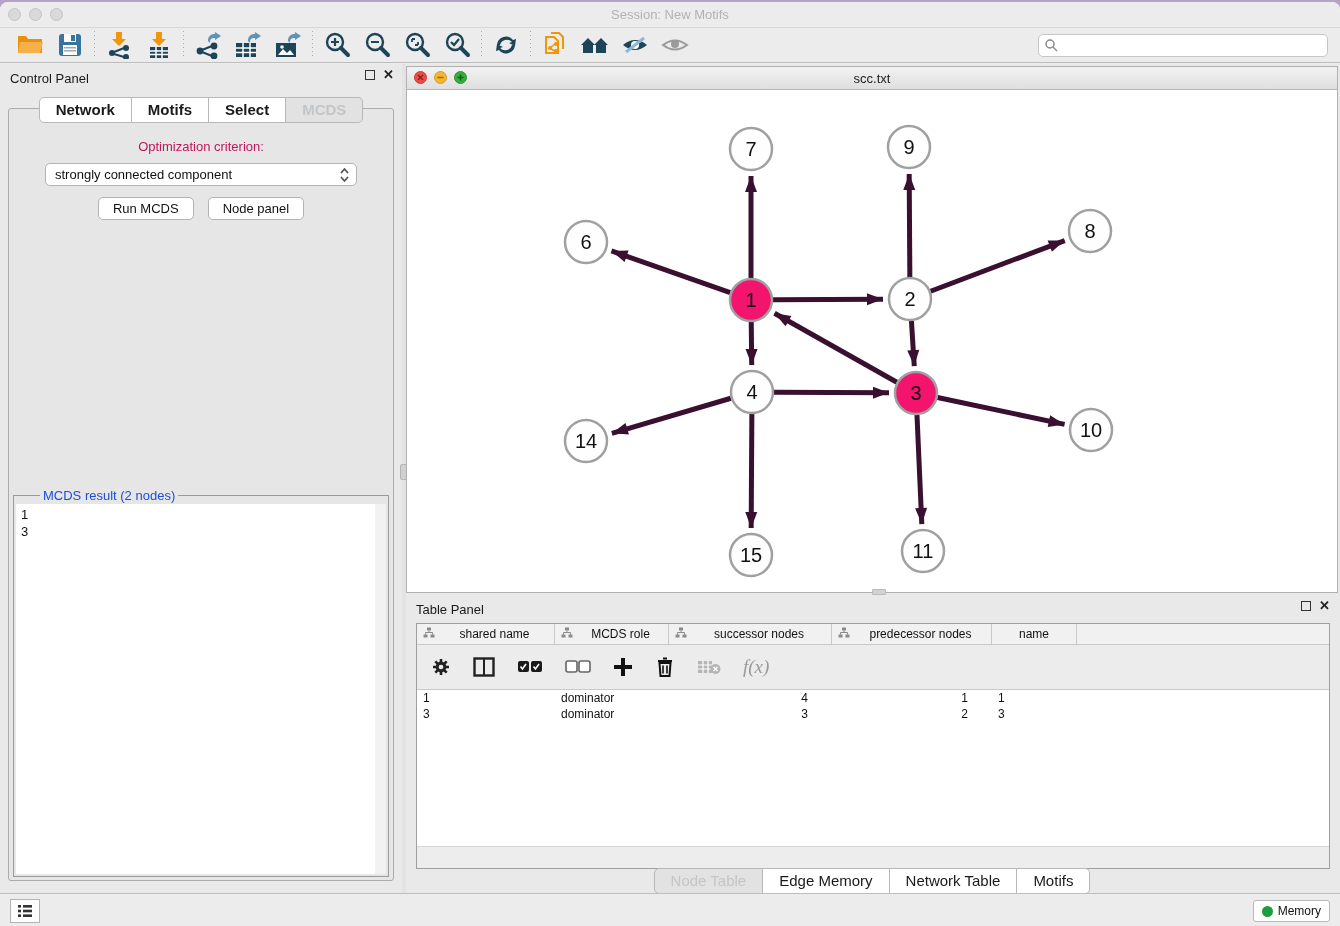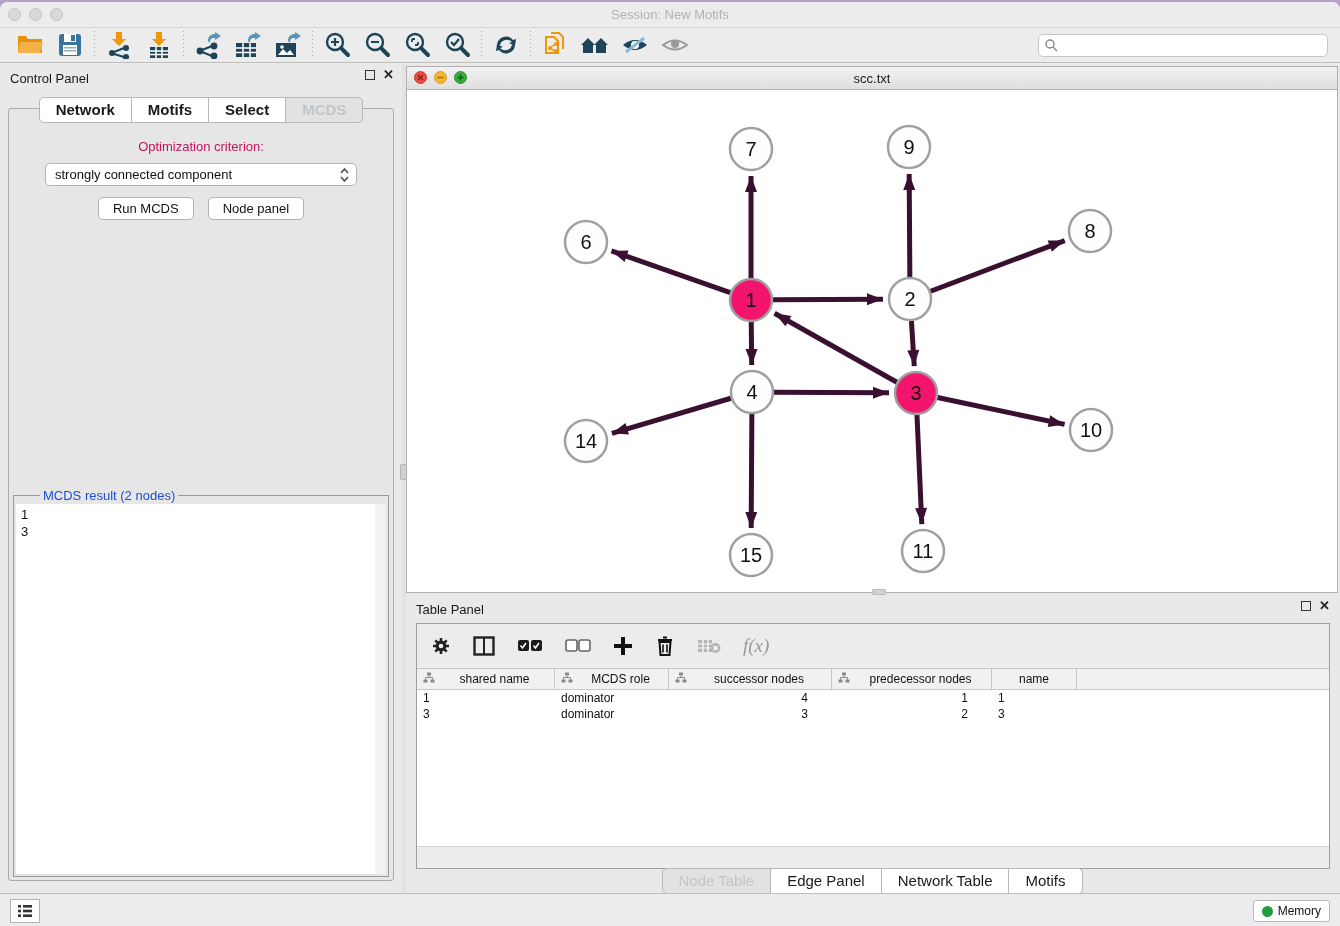--- a/index.html
+++ b/index.html
@@ -379,75 +379,20 @@
 
     <div id="table-panel">
       <div id="tp-header">
         <span>Table Panel</span>
         <span class="panel-header-icons">
           <span class="float-icon"></span>
           <span class="close-icon">✕</span>
         </span>
       </div>
       <div id="tp-container">
-        <div id="tp-toolbar">
-          <span class="tt-icon">
-            <svg width="20" height="20" viewBox="0 0 20 20">
-                <g stroke="#222" stroke-width="2.6">
-                  <path d="M10 2 v16 M2 10 h16 M4.3 4.3 l11.4 11.4 M15.7 4.3 L4.3 15.7"></path>
-                </g>
-                <circle cx="10" cy="10" r="5.4" fill="#222"></circle>
-                <circle cx="10" cy="10" r="2.3" fill="#ececec"></circle>
-              </svg>
-          </span>
-          <span class="tt-icon">
-            <svg width="22" height="20" viewBox="0 0 22 20">
-                <rect x="1.5" y="1.5" width="19" height="17" fill="none" stroke="#222" stroke-width="2.4"></rect>
-                <path d="M11 1.5 v17" stroke="#222" stroke-width="2"></path>
-              </svg>
-          </span>
-          <span class="tt-icon">
-            <svg width="26" height="14" viewBox="0 0 26 14">
-                <rect x="1" y="1" width="11" height="11" rx="2" fill="#1a1a1a"></rect>
-                <path d="M3.5 6.5 l2 2.5 3.5 -5" stroke="#fff" stroke-width="1.6" fill="none"></path>
-                <rect x="14" y="1" width="11" height="11" rx="2" fill="#1a1a1a"></rect>
-                <path d="M16.5 6.5 l2 2.5 3.5 -5" stroke="#fff" stroke-width="1.6" fill="none"></path>
-              </svg>
-          </span>
-          <span class="tt-icon">
-            <svg width="26" height="14" viewBox="0 0 26 14">
-                <rect x="1" y="1" width="11" height="11" rx="2" fill="#fff" stroke="#666" stroke-width="1.6"></rect>
-                <rect x="14" y="1" width="11" height="11" rx="2" fill="#fff" stroke="#666" stroke-width="1.6"></rect>
-              </svg>
-          </span>
-          <span class="tt-icon">
-            <svg width="20" height="20" viewBox="0 0 20 20">
-                <path d="M8 1 h4 v7 h7 v4 h-7 v7 h-4 v-7 h-7 v-4 h7 z" fill="#111"></path>
-              </svg>
-          </span>
-          <span class="tt-icon">
-            <svg width="20" height="22" viewBox="0 0 20 22">
-                <path d="M3 5 h14" stroke="#111" stroke-width="2"></path>
-                <path d="M8 2.5 h4" stroke="#111" stroke-width="2"></path>
-                <path d="M4.5 7 h11 l-1 13 h-9 z" fill="none" stroke="#111" stroke-width="2"></path>
-                <path d="M8 9.5 v8 M12 9.5 v8" stroke="#111" stroke-width="1.6"></path>
-              </svg>
-          </span>
-          <span class="tt-icon">
-            <svg width="24" height="16" viewBox="0 0 24 16">
-                <rect x="1" y="2" width="14" height="12" fill="#b5b5b5"></rect>
-                <g stroke="#fff" stroke-width="1.2">
-                  <path d="M1 6 h14 M1 10 h14 M6 2 v12 M11 2 v12"></path>
-                </g>
-                <circle cx="18.5" cy="10" r="5" fill="#b5b5b5"></circle>
-                <path d="M16.5 8 l4 4 M20.5 8 l-4 4" stroke="#fff" stroke-width="1.4"></path>
-              </svg>
-          </span>
-          <span class="tt-icon" style="font-family:'Liberation Serif',serif; font-style:italic; font-size:19px; color:#9a9a9a;">f(x)</span>
-        </div>
         <div id="tp-grid-header">
             <div class="th-cell" style="width: 138px;">
               <span><svg width="12" height="12" viewBox="0 0 12 12">
                   <g fill="#8a8a8a">
                     <rect x="4" y="0.5" width="4" height="3"></rect>
                     <rect x="0.5" y="7.5" width="4" height="3"></rect>
                     <rect x="7.5" y="7.5" width="4" height="3"></rect>
                   </g>
                   <path d="M6 3.5 v2 M2.5 7.5 v-2 h7 v2" stroke="#8a8a8a" fill="none"></path>
                 </svg></span>
@@ -483,41 +428,96 @@
                     <rect x="7.5" y="7.5" width="4" height="3"></rect>
                   </g>
                   <path d="M6 3.5 v2 M2.5 7.5 v-2 h7 v2" stroke="#8a8a8a" fill="none"></path>
                 </svg></span>
               <span class="th-label-center">predecessor nodes</span>
             </div>
             <div class="th-cell" style="width: 85px;">
               <span class="th-label-center">name</span>
             </div>
           </div>
+        <div id="tp-toolbar">
+          <span class="tt-icon">
+            <svg width="20" height="20" viewBox="0 0 20 20">
+                <g stroke="#222" stroke-width="2.6">
+                  <path d="M10 2 v16 M2 10 h16 M4.3 4.3 l11.4 11.4 M15.7 4.3 L4.3 15.7"></path>
+                </g>
+                <circle cx="10" cy="10" r="5.4" fill="#222"></circle>
+                <circle cx="10" cy="10" r="2.3" fill="#ececec"></circle>
+              </svg>
+          </span>
+          <span class="tt-icon">
+            <svg width="22" height="20" viewBox="0 0 22 20">
+                <rect x="1.5" y="1.5" width="19" height="17" fill="none" stroke="#222" stroke-width="2.4"></rect>
+                <path d="M11 1.5 v17" stroke="#222" stroke-width="2"></path>
+              </svg>
+          </span>
+          <span class="tt-icon">
+            <svg width="26" height="14" viewBox="0 0 26 14">
+                <rect x="1" y="1" width="11" height="11" rx="2" fill="#1a1a1a"></rect>
+                <path d="M3.5 6.5 l2 2.5 3.5 -5" stroke="#fff" stroke-width="1.6" fill="none"></path>
+                <rect x="14" y="1" width="11" height="11" rx="2" fill="#1a1a1a"></rect>
+                <path d="M16.5 6.5 l2 2.5 3.5 -5" stroke="#fff" stroke-width="1.6" fill="none"></path>
+              </svg>
+          </span>
+          <span class="tt-icon">
+            <svg width="26" height="14" viewBox="0 0 26 14">
+                <rect x="1" y="1" width="11" height="11" rx="2" fill="#fff" stroke="#666" stroke-width="1.6"></rect>
+                <rect x="14" y="1" width="11" height="11" rx="2" fill="#fff" stroke="#666" stroke-width="1.6"></rect>
+              </svg>
+          </span>
+          <span class="tt-icon">
+            <svg width="20" height="20" viewBox="0 0 20 20">
+                <path d="M8 1 h4 v7 h7 v4 h-7 v7 h-4 v-7 h-7 v-4 h7 z" fill="#111"></path>
+              </svg>
+          </span>
+          <span class="tt-icon">
+            <svg width="20" height="22" viewBox="0 0 20 22">
+                <path d="M3 5 h14" stroke="#111" stroke-width="2"></path>
+                <path d="M8 2.5 h4" stroke="#111" stroke-width="2"></path>
+                <path d="M4.5 7 h11 l-1 13 h-9 z" fill="none" stroke="#111" stroke-width="2"></path>
+                <path d="M8 9.5 v8 M12 9.5 v8" stroke="#111" stroke-width="1.6"></path>
+              </svg>
+          </span>
+          <span class="tt-icon">
+            <svg width="24" height="16" viewBox="0 0 24 16">
+                <rect x="1" y="2" width="14" height="12" fill="#b5b5b5"></rect>
+                <g stroke="#fff" stroke-width="1.2">
+                  <path d="M1 6 h14 M1 10 h14 M6 2 v12 M11 2 v12"></path>
+                </g>
+                <circle cx="18.5" cy="10" r="5" fill="#b5b5b5"></circle>
+                <path d="M16.5 8 l4 4 M20.5 8 l-4 4" stroke="#fff" stroke-width="1.4"></path>
+              </svg>
+          </span>
+          <span class="tt-icon" style="font-family:'Liberation Serif',serif; font-style:italic; font-size:19px; color:#9a9a9a;">f(x)</span>
+        </div>
         <div id="tp-rows">
             <div class="tp-row">
               <div class="td-cell" style="width: 138px; text-align: left;">1</div>
               <div class="td-cell" style="width: 114px; text-align: left;">dominator</div>
               <div class="td-cell" style="width: 163px; text-align: right; padding-right: 24px;">4</div>
               <div class="td-cell" style="width: 160px; text-align: right; padding-right: 24px;">1</div>
               <div class="td-cell" style="width: 85px; text-align: left;">1</div>
             </div>
             <div class="tp-row">
               <div class="td-cell" style="width: 138px; text-align: left;">3</div>
               <div class="td-cell" style="width: 114px; text-align: left;">dominator</div>
               <div class="td-cell" style="width: 163px; text-align: right; padding-right: 24px;">3</div>
               <div class="td-cell" style="width: 160px; text-align: right; padding-right: 24px;">2</div>
               <div class="td-cell" style="width: 85px; text-align: left;">3</div>
             </div>
           </div>
         <div id="tp-hscroll"></div>
       </div>
       <div id="tp-tabs">
           <span class="seg-tab selected">Node Table</span>
-          <span class="seg-tab">Edge Panel</span>
+          <span class="seg-tab">Edge Memory</span>
           <span class="seg-tab">Network Table</span>
           <span class="seg-tab">Motifs</span>
         </div>
     </div>
   </div>
 
   <div id="statusbar">
     <div id="status-list-btn">
       <svg width="16" height="14" viewBox="0 0 16 14">
           <g fill="#333">

